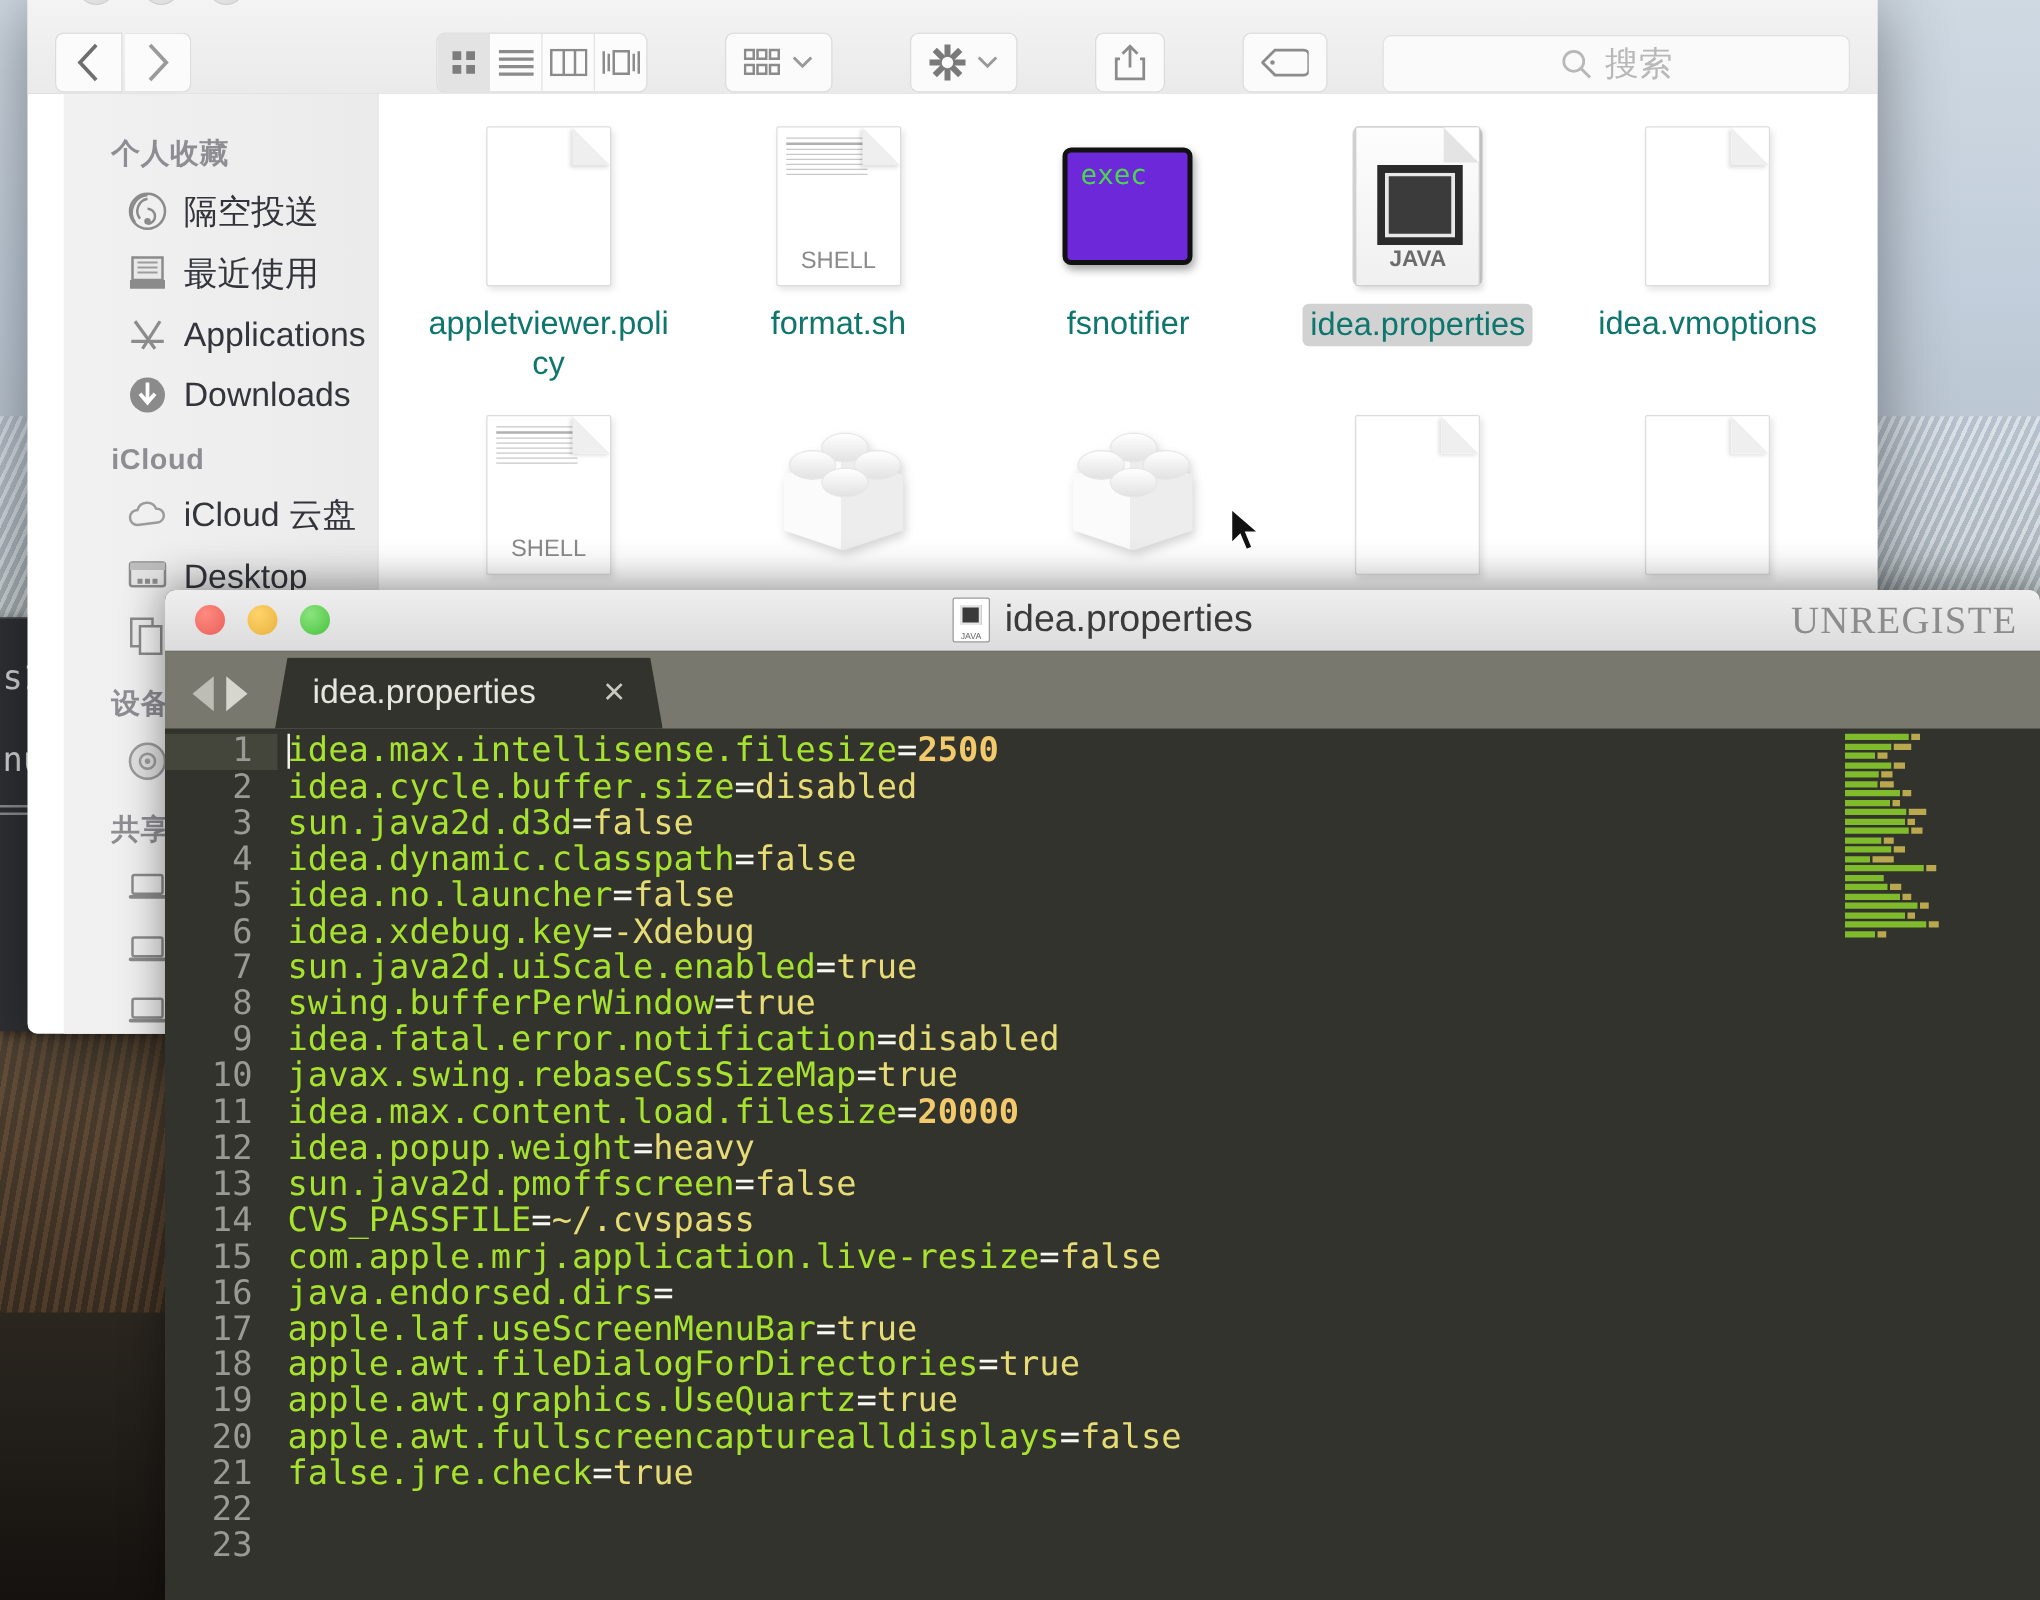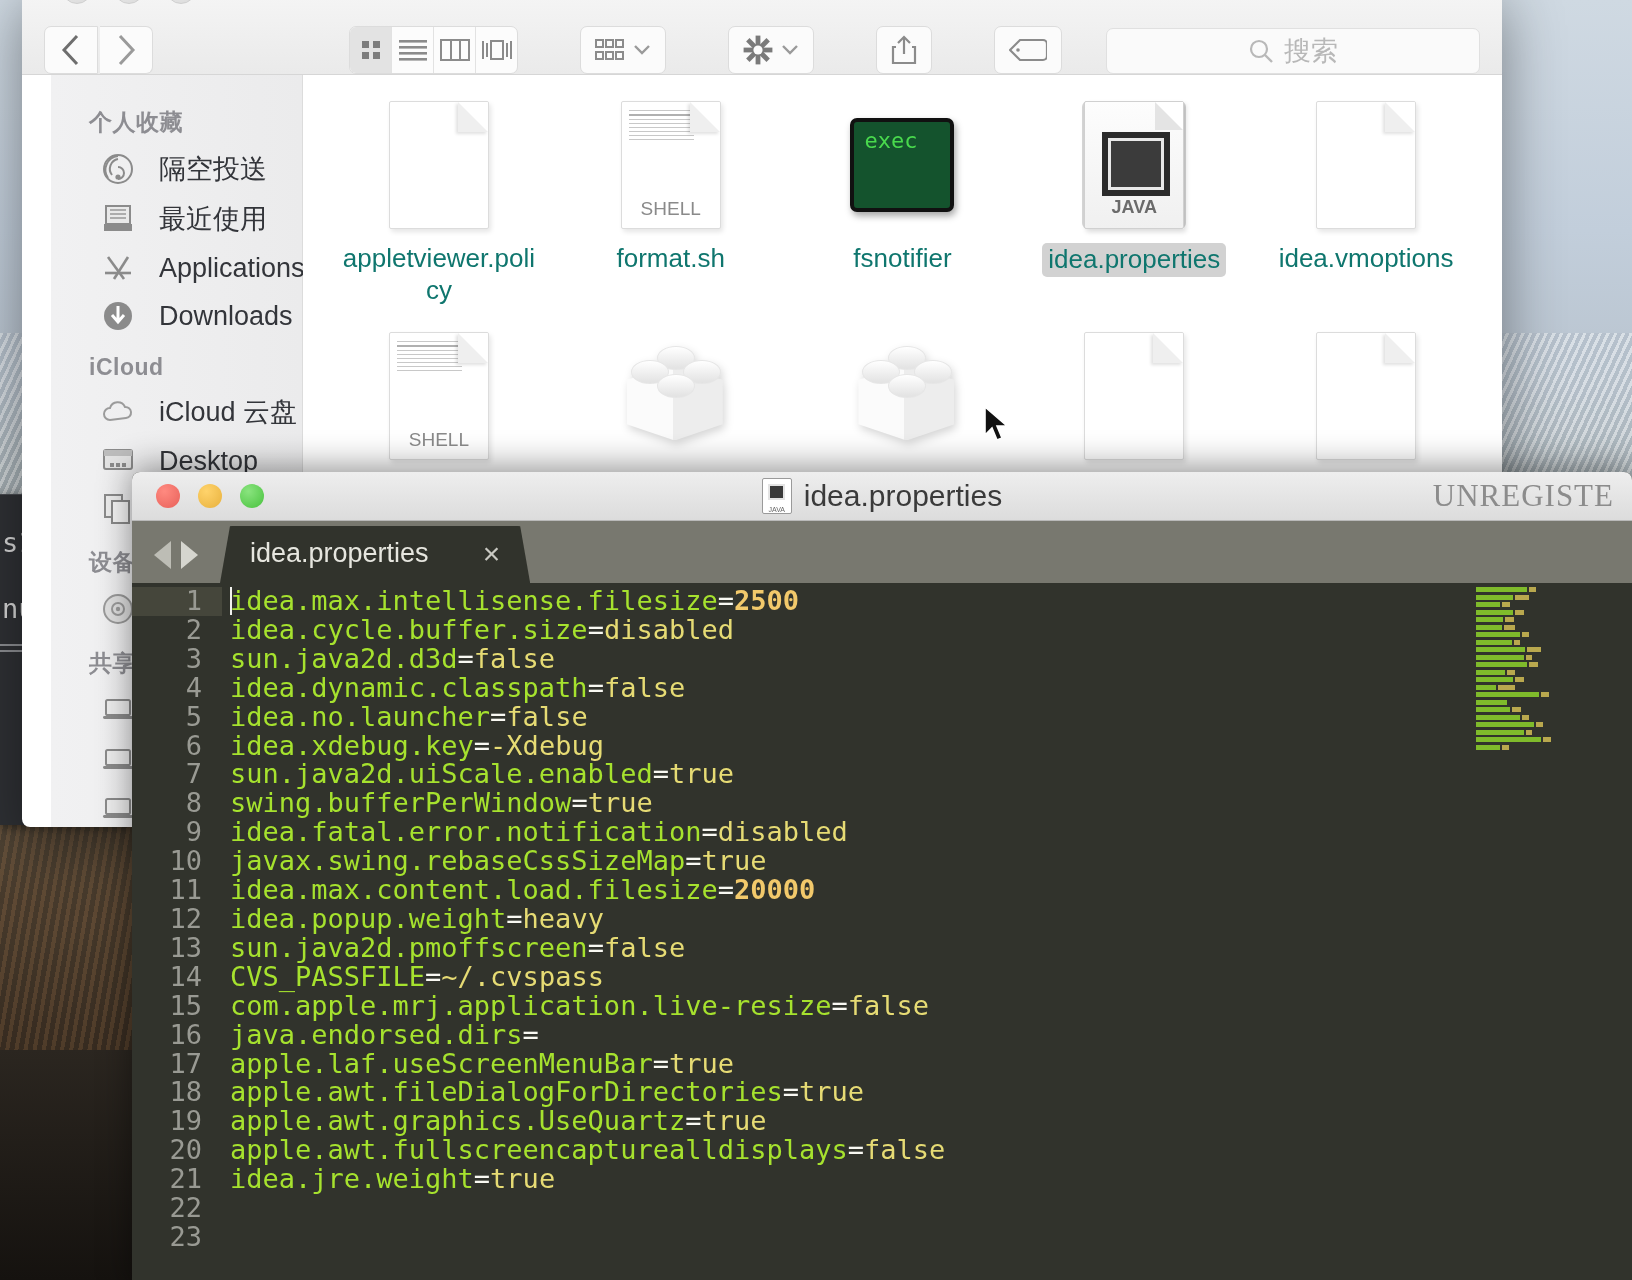--- a/index.html
+++ b/index.html
@@ -48,39 +48,39 @@
   .navbtn{width:52px;height:46px;border:1px solid #dcdcdc;background:#fbfbfb;display:flex;align-items:center;justify-content:center;}
   .navbtn.l{border-radius:7px 0 0 7px;}
   .navbtn.r{border-radius:0 7px 7px 0;border-left:none;}
   .tb-btn{height:46px;border:1px solid #dcdcdc;border-radius:7px;background:#fbfbfb;display:flex;align-items:center;justify-content:center;gap:8px;padding:0 14px;margin-left:18px;}
   .searchbox{margin-left:auto;width:470px;height:44px;border:1px solid #e0e0e0;border-radius:7px;background:#fafafa;display:flex;align-items:center;justify-content:center;gap:10px;color:#b8b8b8;font-size:27px;}
 
   .finder-body{display:flex;height:753px;border-top:1px solid #d6d6d6;padding-left:29px;}
   .sidebar{width:252px;background:#efeff0;border-right:1px solid #dcdcdc;padding-top:18px;box-sizing:border-box;
     background:linear-gradient(90deg,#f1f1f2,#ebebec);}
   .sb-head{font-size:23px;color:#8d8d92;padding:14px 0 6px 38px;font-weight:bold;letter-spacing:.5px;}
-  .sb-item{display:flex;align-items:center;gap:24px;padding:7px 0 7px 50px;font-size:27px;color:#33353a;}
+  .sb-item{display:flex;align-items:center;gap:12px;padding:7px 0 7px 50px;font-size:27px;color:#33353a;}
   .sb-ico{width:34px;height:34px;flex:0 0 34px;display:flex;align-items:center;justify-content:center;}
 
   .content{flex:1;background:#fff;position:relative;overflow:hidden;}
   .grid{display:grid;grid-template-columns:repeat(5,1fr);padding:14px 20px 0 20px;}
   .cell{display:flex;flex-direction:column;align-items:center;padding-top:12px;}
   .thumb{width:104px;height:128px;position:relative;display:flex;align-items:center;justify-content:center;}
   .fname{margin-top:14px;font-size:26px;color:#0f766e;text-align:center;max-width:200px;line-height:1.22;word-break:break-all;}
   .cell.sel .thumb{background:#d6d6d6;border-radius:6px;}
   .cell.sel .fname{background:#d2d2d2;border-radius:5px;padding:1px 6px;}
   
   .doc{width:98px;height:126px;background:#fff;border:1px solid #dcdcdc;border-radius:2px;
     box-shadow:2px 3px 5px rgba(0,0,0,.10);position:relative;overflow:hidden;}
   .doc:after{content:"";position:absolute;right:0;top:0;border-width:0 30px 30px 0;border-style:solid;border-color:#efefef #fff;box-shadow:-2px 2px 3px rgba(0,0,0,.12);}
   .doc .lbl{position:absolute;bottom:8px;left:0;right:0;text-align:center;font-size:19px;color:#8a8a8a;}
   .doc .lines{position:absolute;top:8px;left:7px;right:26px;}
   .doc .lines i{display:block;height:1px;background:#c8c8c8;margin-bottom:3px;}
   .doc .lines i:nth-child(2){height:2px;background:#b0b0b0;}
-  .term{width:112px;height:86px;background:#14532d;border:4px solid #111;border-radius:7px;box-shadow:2px 4px 7px rgba(0,0,0,.35);position:relative;}
+  .term{width:112px;height:86px;background:#6d28d9;border:4px solid #111;border-radius:7px;box-shadow:2px 4px 7px rgba(0,0,0,.35);position:relative;}
   .term span{position:absolute;left:10px;top:6px;color:#49d94d;font-family:"DejaVu Sans Mono",monospace;font-size:22px;}
   .javadoc{width:98px;height:126px;background:linear-gradient(180deg,#fdfdfd,#f0f0f0);border:1px solid #d0d0d0;border-radius:2px;position:relative;box-shadow:2px 3px 5px rgba(0,0,0,.14);}
   .javadoc:after{content:"";position:absolute;right:0;top:0;border-width:0 28px 28px 0;border-style:solid;border-color:#e4e4e4 #fff;}
   .javadoc .sq{position:absolute;left:17px;top:30px;width:56px;height:52px;background:#3b3b3b;border:6px solid #2b2b2b;box-shadow:inset 0 0 0 3px #e8e8e8;}
   .javadoc .lbl{position:absolute;bottom:10px;left:0;right:0;text-align:center;font-size:18px;font-weight:bold;color:#6b6b6b;}
   .brick{width:112px;height:112px;position:relative;filter:drop-shadow(2px 4px 4px rgba(0,0,0,.16));}
   .brick .body{position:absolute;left:8px;top:26px;width:96px;height:74px;
     background:linear-gradient(90deg,#fbfbfb 0 48%,#ededed 48% 100%);clip-path:polygon(0 18%,50% 0,100% 18%,100% 78%,50% 100%,0 78%);}
   .brick .stud{position:absolute;width:36px;height:22px;border-radius:50%;background:linear-gradient(180deg,#fff,#e2e2e2);border:1px solid #e6e6e6;}
   .cursor-arrow{position:absolute;left:680px;top:330px;width:0;height:0;}
@@ -601,21 +601,21 @@
         <div class="codeline"><span class="k">idea.max.content.load.filesize</span><span class="eq">=</span><span class="n">20000</span></div>
         <div class="codeline"><span class="k">idea.popup.weight</span><span class="eq">=</span><span class="v">heavy</span></div>
         <div class="codeline"><span class="k">sun.java2d.pmoffscreen</span><span class="eq">=</span><span class="v">false</span></div>
         <div class="codeline"><span class="k">CVS_PASSFILE</span><span class="eq">=</span><span class="v">~/.cvspass</span></div>
         <div class="codeline"><span class="k">com.apple.mrj.application.live-resize</span><span class="eq">=</span><span class="v">false</span></div>
         <div class="codeline"><span class="k">java.endorsed.dirs</span><span class="eq">=</span><span class="v"></span></div>
         <div class="codeline"><span class="k">apple.laf.useScreenMenuBar</span><span class="eq">=</span><span class="v">true</span></div>
         <div class="codeline"><span class="k">apple.awt.fileDialogForDirectories</span><span class="eq">=</span><span class="v">true</span></div>
         <div class="codeline"><span class="k">apple.awt.graphics.UseQuartz</span><span class="eq">=</span><span class="v">true</span></div>
         <div class="codeline"><span class="k">apple.awt.fullscreencapturealldisplays</span><span class="eq">=</span><span class="v">false</span></div>
-        <div class="codeline"><span class="k">idea.jre.weight</span><span class="eq">=</span><span class="v">true</span></div>
+        <div class="codeline"><span class="k">false.jre.check</span><span class="eq">=</span><span class="v">true</span></div>
         <div class="codeline">&nbsp;</div>
       </div>
     <div class="minimap" id="minimap">
         <div class="mmline">
           <span class="a" style="width: 51px;"></span>
           <span class="b" style="width: 6.8px;"></span>
         </div>
         <div class="mmline">
           <span class="a" style="width: 37.4px;"></span>
           <span class="b" style="width: 13.6px;"></span>

